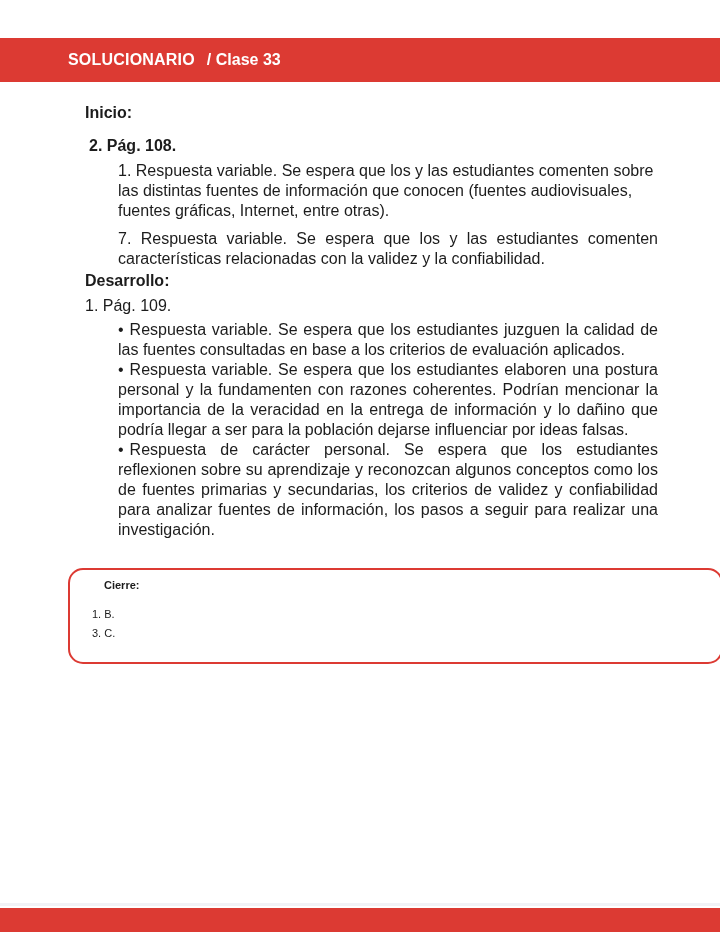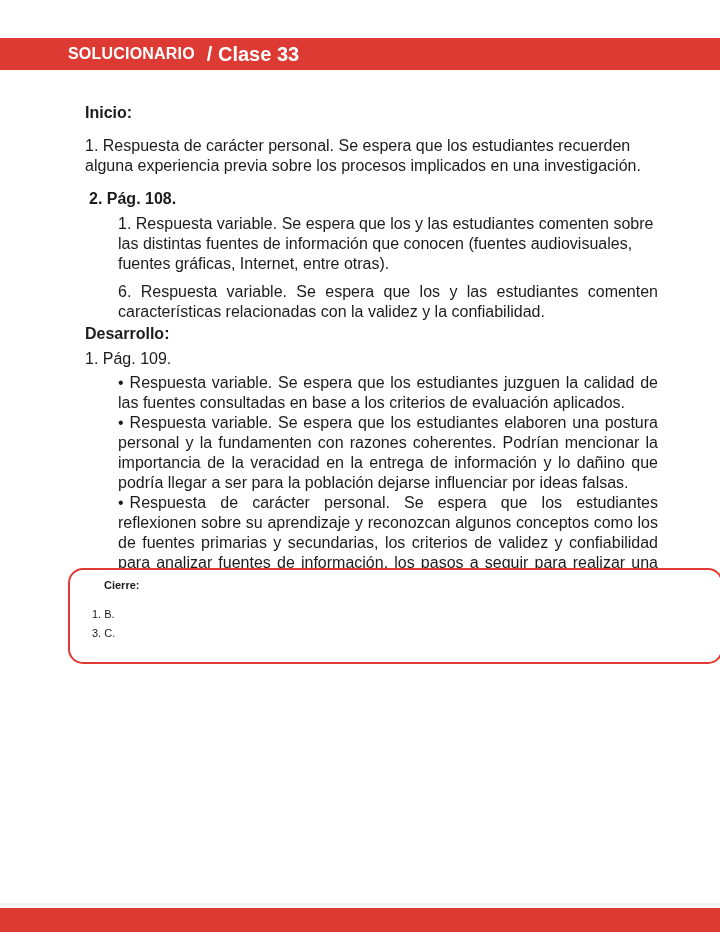--- a/index.html
+++ b/index.html
@@ -9,37 +9,37 @@
     height: 932px;
     background: #ffffff;
     overflow: hidden;
     font-family: "Liberation Sans", "DejaVu Sans", sans-serif;
     color: #1c1c1c;
   }
   
   .topbar {
     position: absolute;
     left: 0; top: 38px;
-    width: 720px; height: 32px;
+    width: 720px; height: 44px;
     background: #DC3A33;
     display: flex;
     align-items: center;
     box-sizing: border-box;
     padding-left: 68px;
   }
   .topbar .title {
     color: #ffffff;
     font-weight: bold;
     font-size: 16px;
     letter-spacing: 0.2px;
   }
   .topbar .subtitle {
     color: #ffffff;
     font-weight: bold;
-    font-size: 20px;
+    font-size: 16px;
     margin-left: 12px;
   }
   
   .content {
     position: absolute;
     left: 85px; top: 103px;
     width: 573px;
     font-size: 16px;
     line-height: 20px;
   }
@@ -89,27 +89,26 @@
 <div class="page">
 
   <header class="topbar">
     <span class="title">SOLUCIONARIO</span>
     <span class="subtitle">/ Clase 33</span>
   </header>
 
   <main class="content">
     <p class="h mb13">Inicio:</p>
 
-    <p class="mb13">1. Respuesta de carácter personal. Se espera que los estudiantes recuerden alguna experiencia previa sobre los procesos implicados en una investigación.</p>
 
     <p class="mb5 pad2">2. Pág. 108.</p>
 
     <p class="ind mb8">1. Respuesta variable. Se espera que los y las estudiantes comenten sobre las distintas fuentes de información que conocen (fuentes audiovisuales, fuentes gráficas, Internet, entre otras).</p>
 
-    <p class="ind just mb2">6. Respuesta variable. Se espera que los y las estudiantes comenten características relacionadas con la validez y la confiabilidad.</p>
+    <p class="ind just mb2">7. Respuesta variable. Se espera que los y las estudiantes comenten características relacionadas con la validez y la confiabilidad.</p>
 
     <p class="h mb5">Desarrollo:</p>
 
     <p class="mb4">1. Pág. 109.</p>
 
     <div class="ind just">
       <p><span class="dot">•</span><span>Respuesta variable. Se espera que los estudiantes juzguen la calidad de las fuentes consultadas en base a los criterios de evaluación aplicados.</span></p>
       <p><span class="dot">•</span><span>Respuesta variable. Se espera que los estudiantes elaboren una postura personal y la fundamenten con razones coherentes. Podrían mencionar la importancia de la veracidad en la entrega de información y lo dañino que podría llegar a ser para la población dejarse influenciar por ideas falsas.</span></p>
       <p><span class="dot">•</span><span>Respuesta de carácter personal. Se espera que los estudiantes reflexionen sobre su aprendizaje y reconozcan algunos conceptos como los de fuentes primarias y secundarias, los criterios de validez y confiabilidad para analizar fuentes de información, los pasos a seguir para realizar una investigación.</span></p>
     </div>

